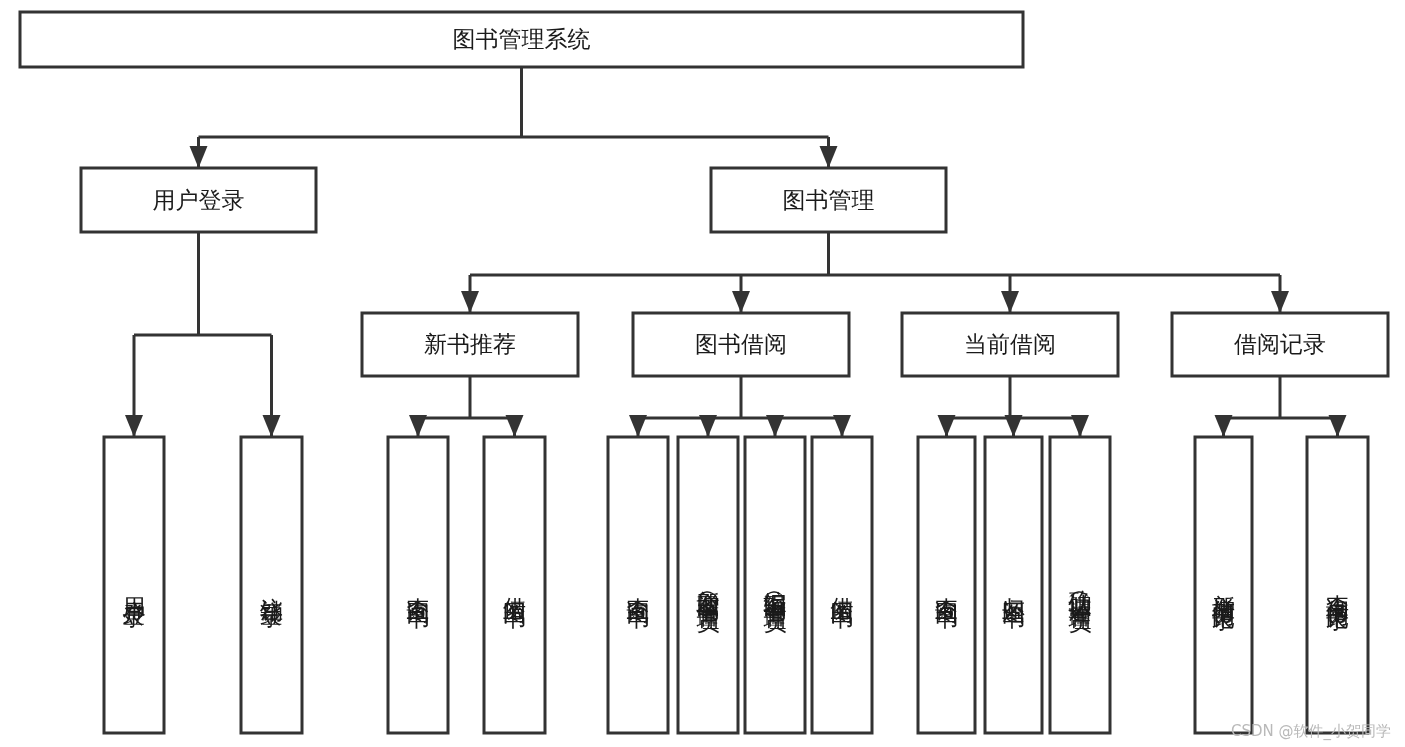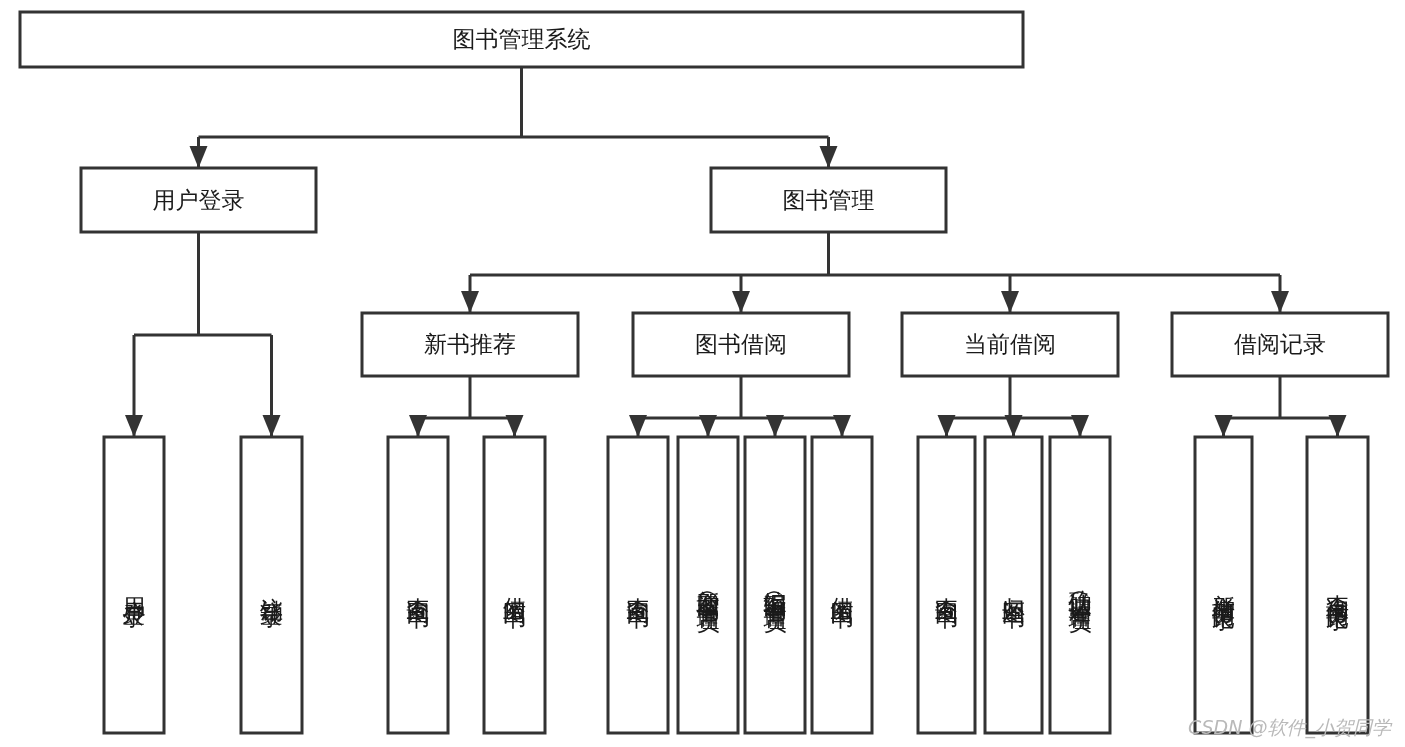--- a/index.html
+++ b/index.html
@@ -61,25 +61,24 @@
     line-height: 1.0;
     color: #1a1a1a;
     letter-spacing: 3px;
     white-space: nowrap;
   }
   .watermark {
     position: absolute;
     right: 14px;
     bottom: 6px;
     font-family: "DejaVu Sans", "Liberation Sans", sans-serif;
-    font-size: 19px;
+    font-size: 15px;
     color: #b9b9b9;
     white-space: nowrap;
     user-select: none;
-    font-style: italic;
   }
 </style>
 </head>
 <body>
 
 <div id="diagram-root">
   <svg id="flow" viewBox="0 0 1405 747">
     <g id="connectors">
         <line x1="521.5" y1="67" x2="521.5" y2="137" class="conn"></line>
         <line x1="198.5" y1="137" x2="828.5" y2="137" class="conn"></line>

